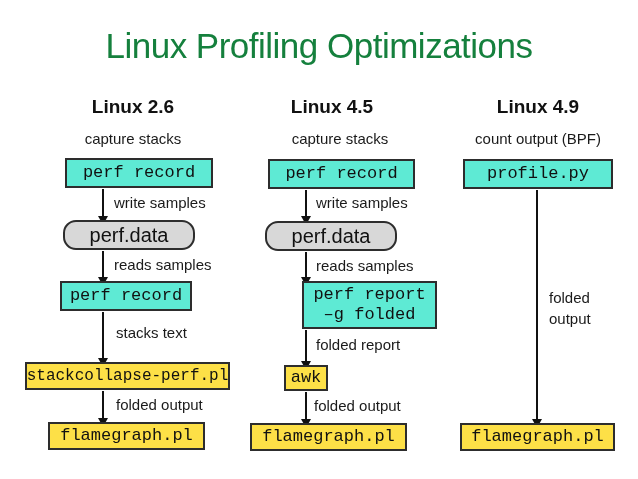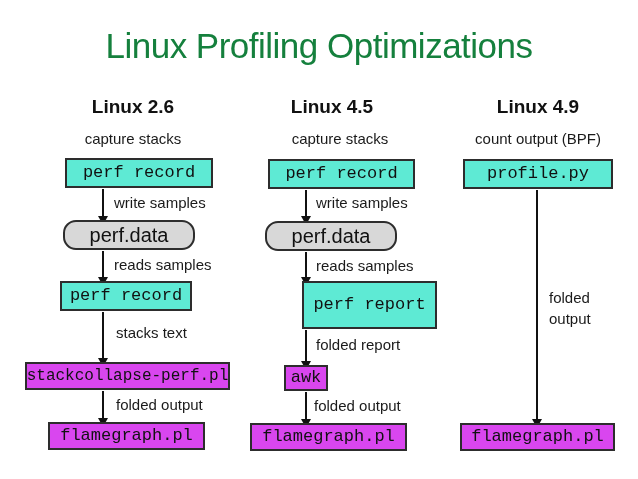--- a/index.html
+++ b/index.html
@@ -19,21 +19,21 @@
     position:absolute;width:180px;text-align:center;font-size:15px;color:#1a1a1a;
   }
   .node{
     position:absolute;box-sizing:border-box;border:2px solid #2d2d2d;
     background:#5eead4;display:flex;flex-direction:column;
     align-items:center;justify-content:center;
     font-family:"Liberation Mono","DejaVu Sans Mono",monospace;
     font-size:17px;color:#111;line-height:20px;white-space:nowrap;
   }
   .node.gray{background:#d8d8d8;border-radius:13px;font-family:"Liberation Sans",sans-serif;font-size:20px;}
-  .node.pink{background:#d946ef;}
+  .node.pink{background:#fde047;}
   .node.small-text{font-size:16px;}
   .edge{
     position:absolute;width:2px;background:#111;
   }
   .edge::after{
     content:'';position:absolute;bottom:-8px;left:-4px;
     border-left:5px solid transparent;border-right:5px solid transparent;
     border-top:9px solid #111;
   }
   .edgelabel{
@@ -98,20 +98,21 @@
 
     <div class="node gray" style="left:265px;top:221px;width:132px;height:30px;">
       <span>perf.data</span>
     </div>
 
     <div class="edge" style="left:305px;top:252px;height:26px;"></div>
     <div class="edgelabel" style="left:316px;top:257px;">reads samples</div>
 
     <div class="node" style="left:262px;top:281px;width:135px;height:48px;margin-left:40px;">
       <span>perf report</span>
+      <span>–g folded</span>
     </div>
 
     <div class="edge" style="left:305px;top:330px;height:32px;"></div>
     <div class="edgelabel" style="left:316px;top:336px;">folded report</div>
 
     <div class="node pink" style="left:284px;top:365px;width:44px;height:26px;">
       <span>awk</span>
     </div>
 
     <div class="edge" style="left:305px;top:392px;height:28px;"></div>

